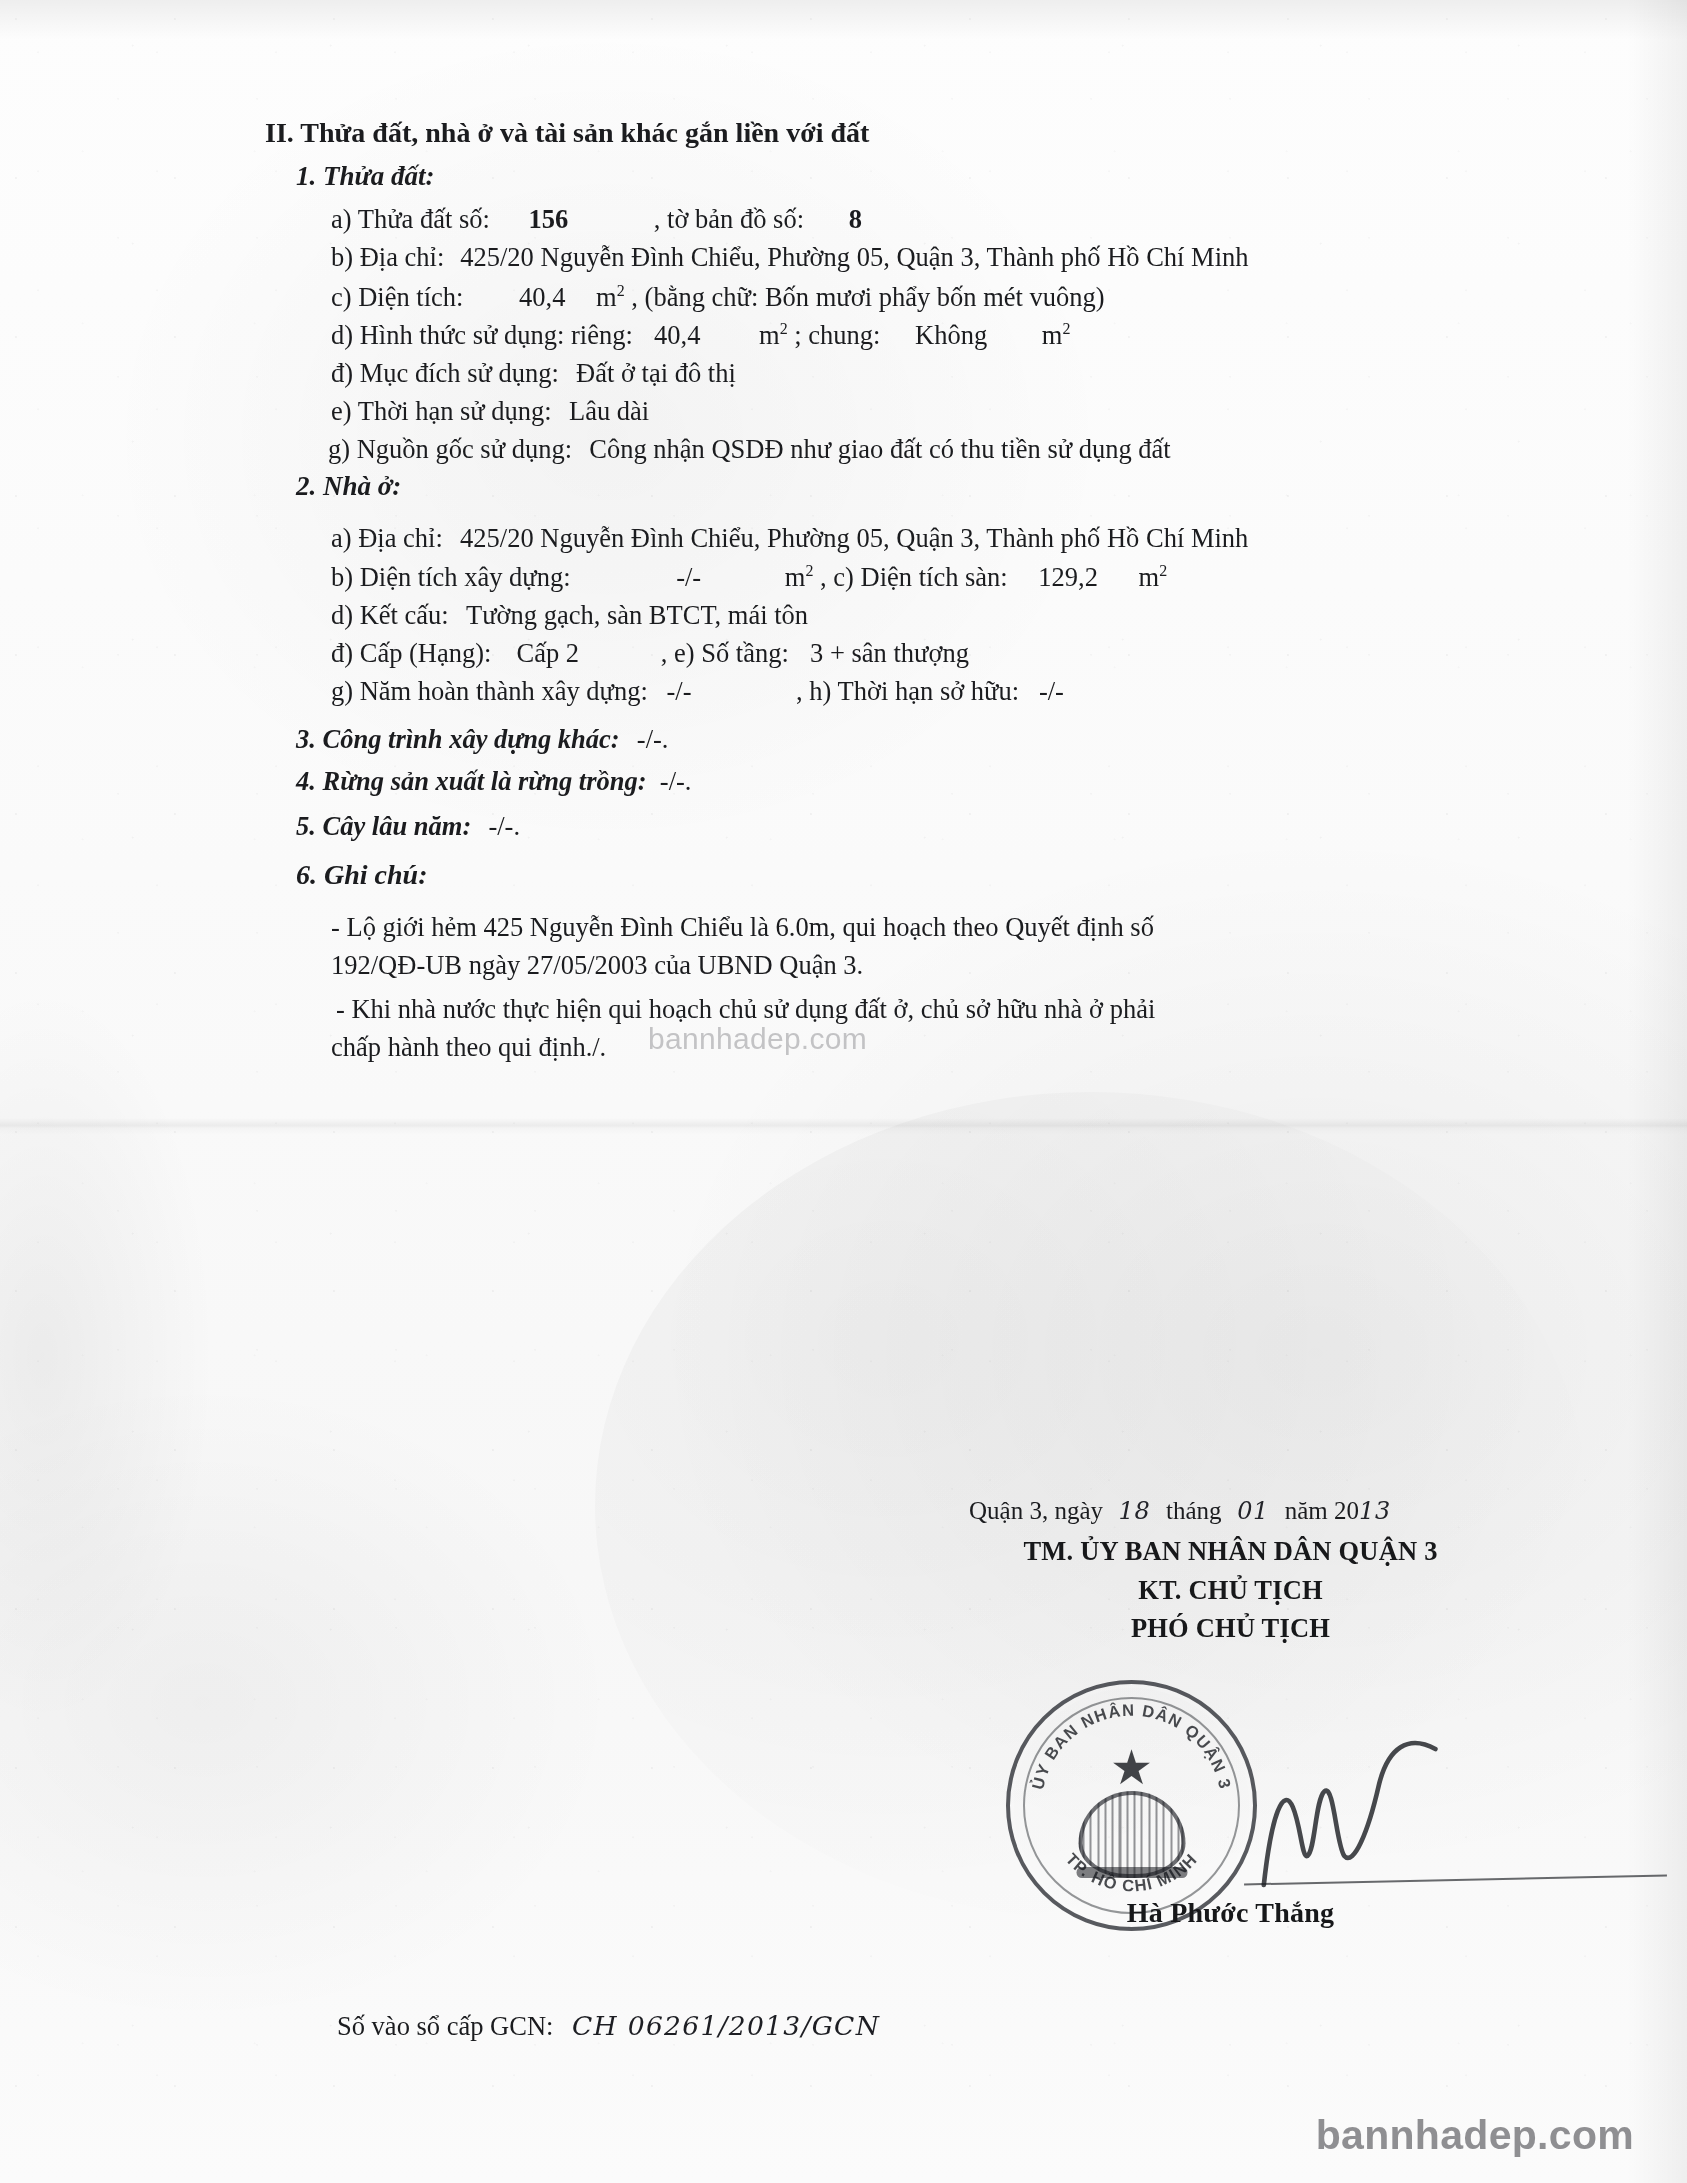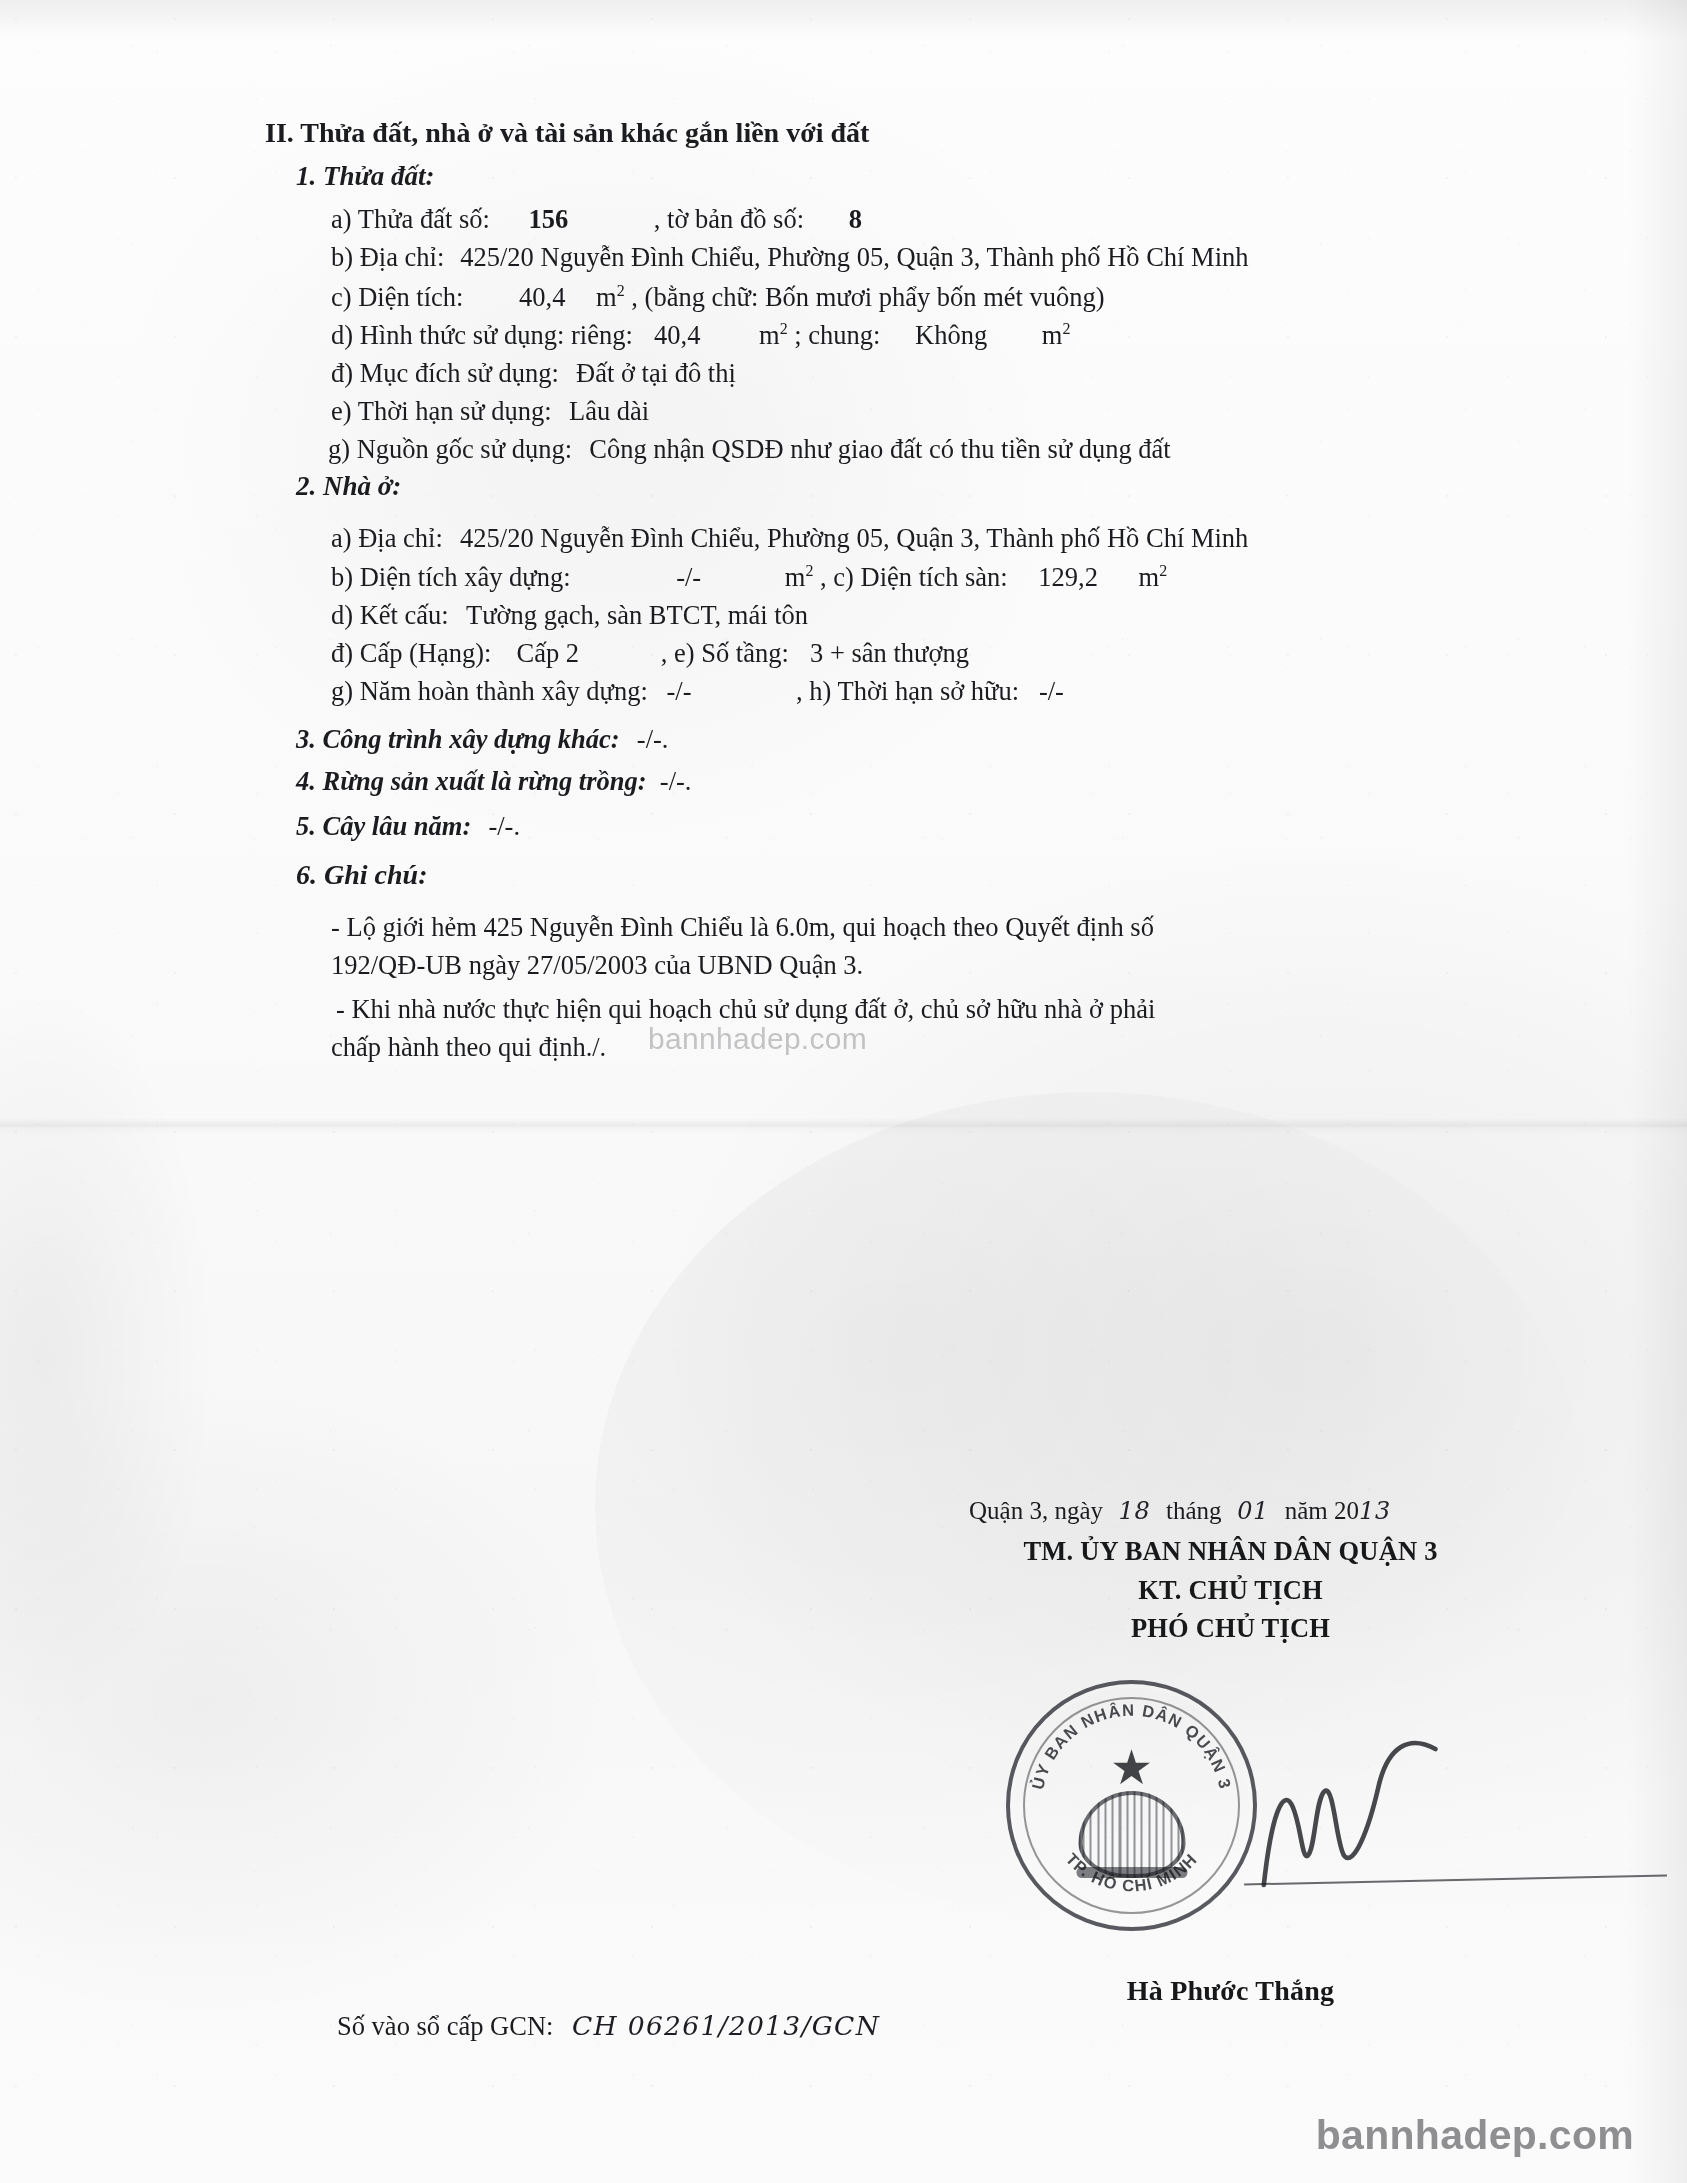--- a/index.html
+++ b/index.html
@@ -382,19 +382,19 @@
   <svg class="sig-scrawl" width="278" height="198" viewBox="0 0 420 300">
     <path d="M40 250 C 52 140, 70 100, 84 132 C 96 160, 98 210, 106 206 C 118 198, 118 120, 132 108 C 146 96, 150 190, 162 206 C 176 222, 198 170, 214 100 C 228 40, 260 22, 300 44" fill="none" stroke="rgba(25,27,32,0.8)" stroke-width="7" stroke-linecap="round"></path>
   </svg>
   <div class="sig-underline"></div>
 
   <div class="ln" style="left:337px; top:2011px; font-size:26.5px;">
     <span>Số vào sổ cấp GCN:</span>
     <span class="hand-num" style="margin-left:12px;">CH 06261/2013/GCN</span>
   </div>
 
-  <div class="sig-center" style="left:979px; top:1975px; width:503px; font-size:28px;">Hà Phước Thắng</div>
+  <div class="sig-center" style="left:979px; top:1897px; width:503px; font-size:28px;">Hà Phước Thắng</div>
 
 </div>
 
 <div class="wm-mid">bannhadep.com</div>
 <div class="wm-bottom">bannhadep.com</div>
 
 
 </body></html>

